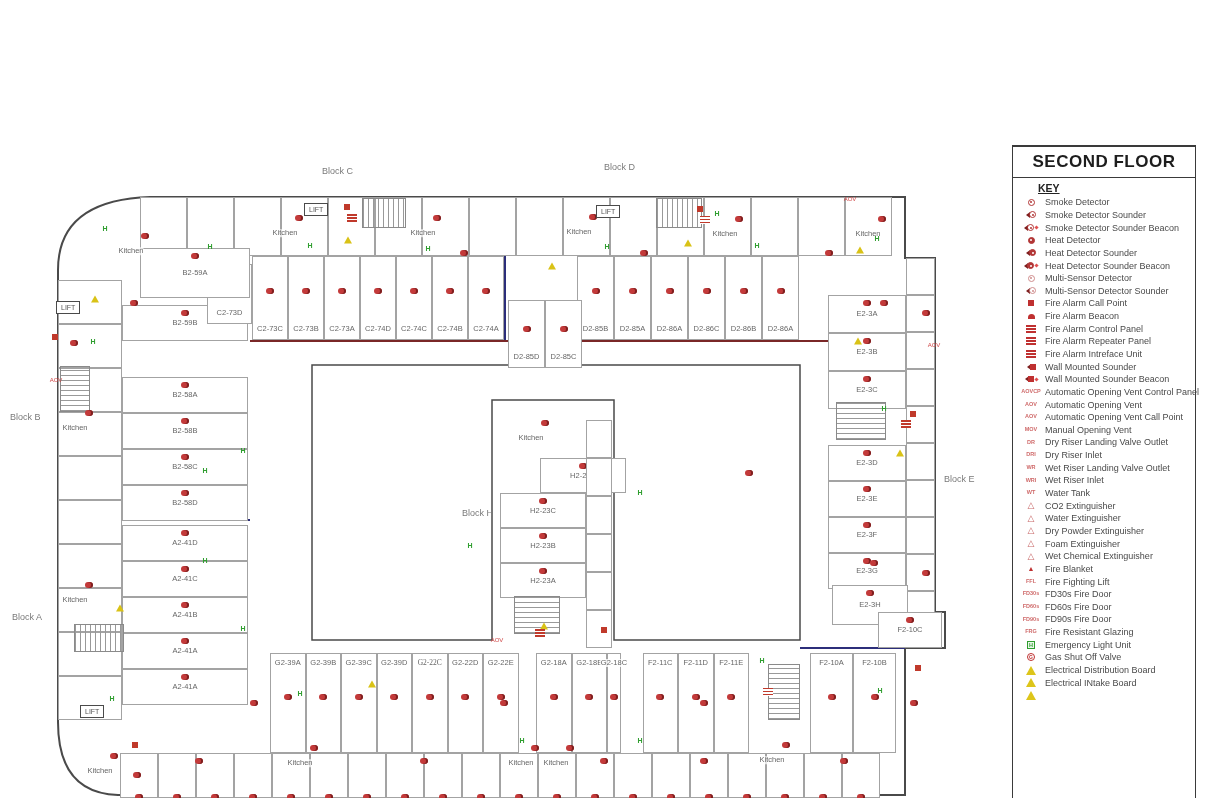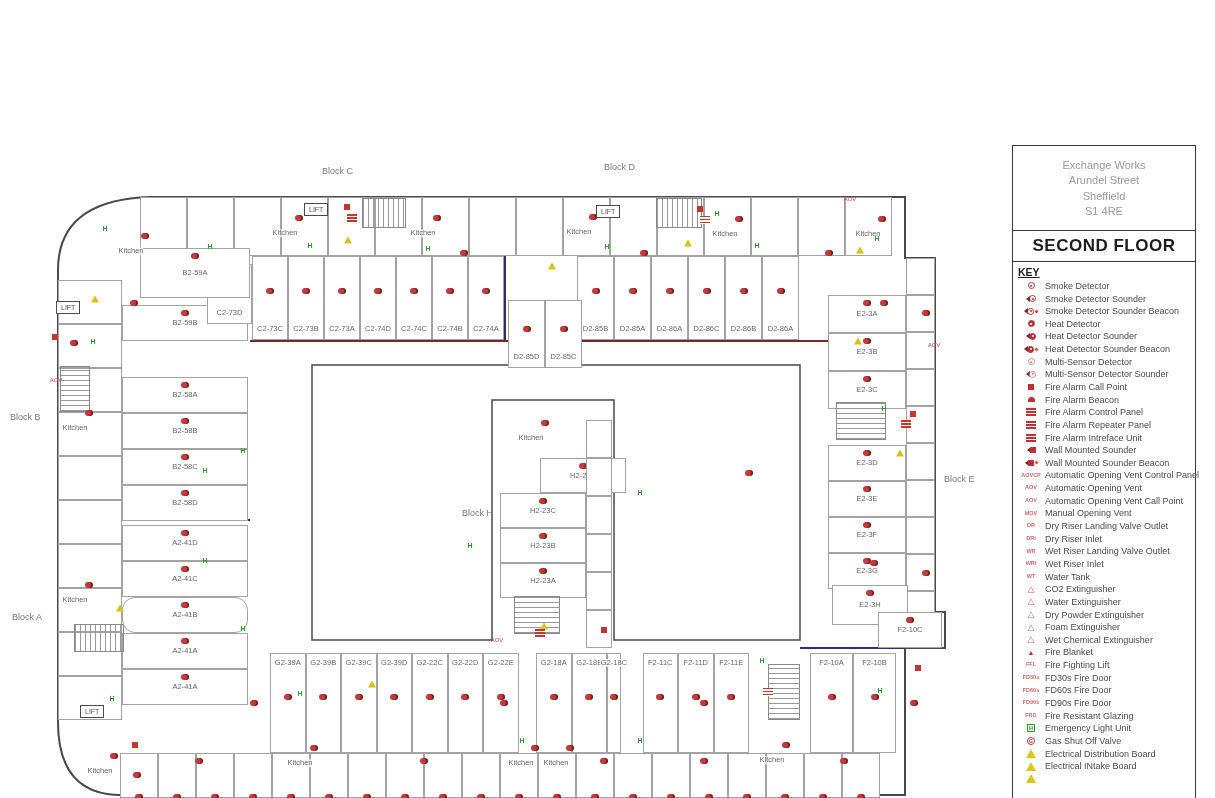--- a/index.html
+++ b/index.html
@@ -40,21 +40,21 @@
            transform:translate(-50%,-50%);}
   .p-txt{position:absolute;font-size:6px;color:#cf4444;transform:translate(-50%,-50%);line-height:1;}
   
   #panel{position:absolute;left:1012px;top:145px;width:184px;height:653px;box-sizing:border-box;
          border:1.5px solid #3a3a3a;border-bottom:none;background:#fff;}
   .tb-address{padding:12px 4px 10px;text-align:center;font-size:11px;color:#9a9a9a;line-height:1.4;}
   .tb-floor{border-top:1.5px solid #3a3a3a;border-bottom:1.5px solid #3a3a3a;
             text-align:center;font-size:17px;font-weight:bold;color:#1d1d1d;
             letter-spacing:.5px;padding:5px 0;}
   .tb-key{padding:4px 0 2px 5px;font-size:10.5px;font-weight:bold;color:#222;}
-  .tb-key span{text-decoration:underline;}
+  .tb-key span{text-decoration:underline;margin-left:20px;}
   .legend{padding-left:4px;}
   .lg-row{display:flex;align-items:center;height:12.65px;}
   .lgi{width:28px;display:flex;justify-content:center;align-items:center;flex:none;}
   .lg-label{font-size:9px;color:#4a4a4a;white-space:nowrap;}
   .c8{width:7px;height:7px;border-radius:50%;border:1.3px solid #b23636;box-sizing:border-box;position:relative;}
   .c8::after{content:'';position:absolute;left:50%;top:50%;width:2px;height:2px;margin:-1px 0 0 -1px;
              border-radius:50%;background:#b23636;}
   .c8.fill{background:#b23636;}  .c8.fill::after{background:#fff;}
   .c8.pink{border-color:#cf8d8d;} .c8.pink::after{background:#cf8d8d;}
   .wdg{width:0;height:0;border-top:3px solid transparent;border-bottom:3px solid transparent;
@@ -160,21 +160,21 @@
         <span class="p-det" style="top: 4px; left: 50%; transform: translateX(-50%);"></span>
       </div>
       <div class="cell" style="left: 122px; top: 525px; width: 126px; height: 36px;">
         <span class="cl cl-center">A2-41D</span>
         <span class="p-det" style="top: 4px; left: 50%; transform: translateX(-50%);"></span>
       </div>
       <div class="cell" style="left: 122px; top: 561px; width: 126px; height: 36px;">
         <span class="cl cl-center">A2-41C</span>
         <span class="p-det" style="top: 4px; left: 50%; transform: translateX(-50%);"></span>
       </div>
-      <div class="cell" style="left: 122px; top: 597px; width: 126px; height: 36px; border-radius: 13px;">
+      <div class="cell" style="left: 122px; top: 597px; width: 126px; height: 36px;">
         <span class="cl cl-center">A2-41B</span>
         <span class="p-det" style="top: 4px; left: 50%; transform: translateX(-50%);"></span>
       </div>
       <div class="cell" style="left: 122px; top: 633px; width: 126px; height: 36px;">
         <span class="cl cl-center">A2-41A</span>
         <span class="p-det" style="top: 4px; left: 50%; transform: translateX(-50%);"></span>
       </div>
       <div class="cell" style="left: 122px; top: 669px; width: 126px; height: 36px;">
         <span class="cl cl-center">A2-41A</span>
         <span class="p-det" style="top: 4px; left: 50%; transform: translateX(-50%);"></span>
@@ -232,21 +232,21 @@
         <span class="p-det" style="top: 40px; left: 50%; transform: translateX(-50%);"></span>
       </div>
       <div class="cell" style="left: 341px; top: 653px; width: 35.5px; height: 100px;">
         <span class="cl cl-top">G2-39C</span>
         <span class="p-det" style="top: 40px; left: 50%; transform: translateX(-50%);"></span>
       </div>
       <div class="cell" style="left: 376.5px; top: 653px; width: 35.5px; height: 100px;">
         <span class="cl cl-top">G2-39D</span>
         <span class="p-det" style="top: 40px; left: 50%; transform: translateX(-50%);"></span>
       </div>
-      <div class="cell" style="left: 412px; top: 653px; width: 35.5px; height: 100px;">
+      <div class="cell" style="left: 412px; top: 653px; width: 35.5px; height: 100px; font-family: Liberation Serif, serif;">
         <span class="cl cl-top">G2-22C</span>
         <span class="p-det" style="top: 40px; left: 50%; transform: translateX(-50%);"></span>
       </div>
       <div class="cell" style="left: 447.5px; top: 653px; width: 35.5px; height: 100px;">
         <span class="cl cl-top">G2-22D</span>
         <span class="p-det" style="top: 40px; left: 50%; transform: translateX(-50%);"></span>
       </div>
       <div class="cell" style="left: 483px; top: 653px; width: 35.5px; height: 100px;">
         <span class="cl cl-top">G2-22E</span>
         <span class="p-det" style="top: 40px; left: 50%; transform: translateX(-50%);"></span>
@@ -518,26 +518,20 @@
       <span class="p-det" style="left: 195px; top: 758px;"></span>
       <span class="p-det" style="left: 420px; top: 758px;"></span>
       <span class="p-det" style="left: 600px; top: 758px;"></span>
       <span class="p-det" style="left: 700px; top: 758px;"></span>
       <span class="p-det" style="left: 840px; top: 758px;"></span>
       <span class="p-det" style="left: 922px; top: 310px;"></span>
       <span class="p-det" style="left: 922px; top: 570px;"></span>
     </div>
 
   <div id="panel">
-    <div class="tb-address">
-      <div>Exchange Works</div>
-      <div>Arundel Street</div>
-      <div>Sheffield</div>
-      <div>S1 4RE</div>
-    </div>
     <div class="tb-floor">SECOND FLOOR</div>
     <div class="tb-key">
       <span>KEY</span>
     </div>
     <div class="legend">
         <div class="lg-row">
           <span class="lgi">
             <span class="c8"></span>
           </span>
           <span class="lg-label">Smoke Detector</span>

